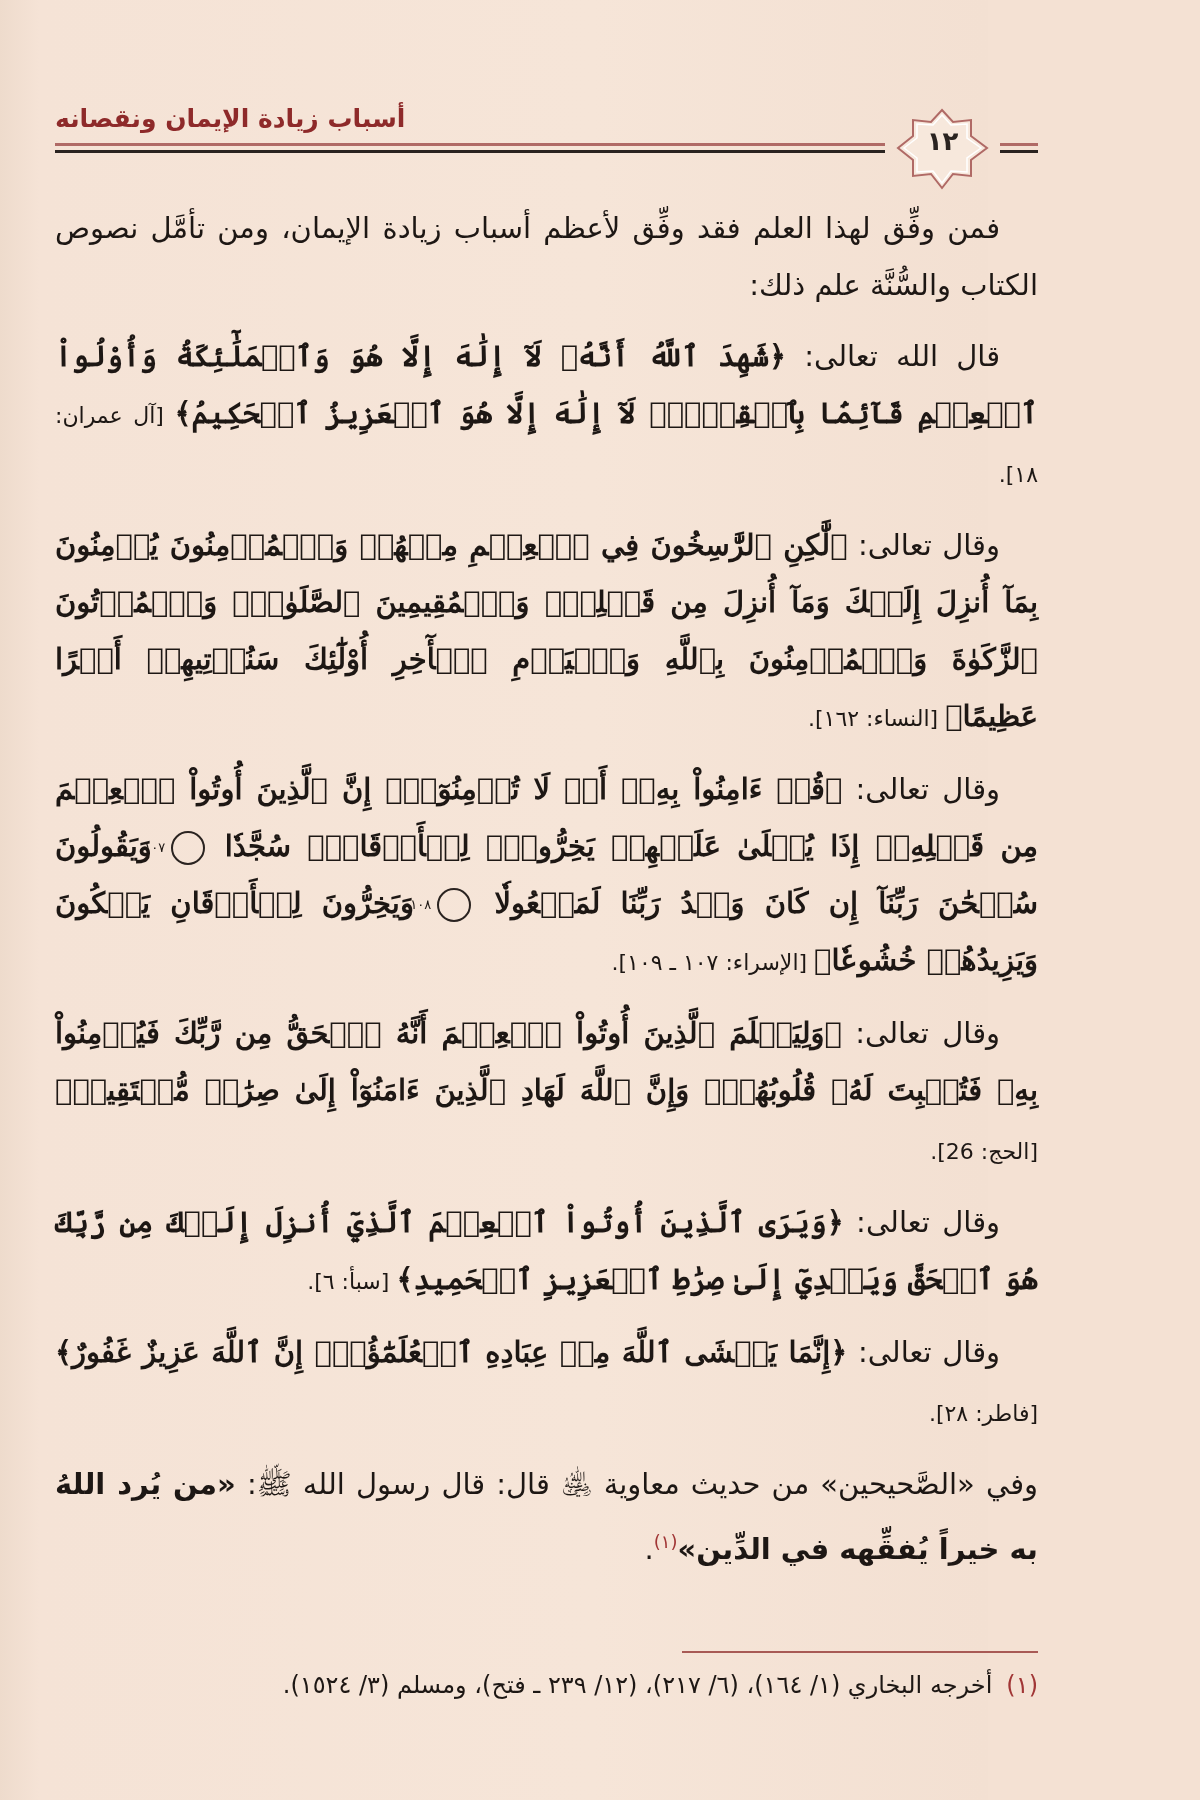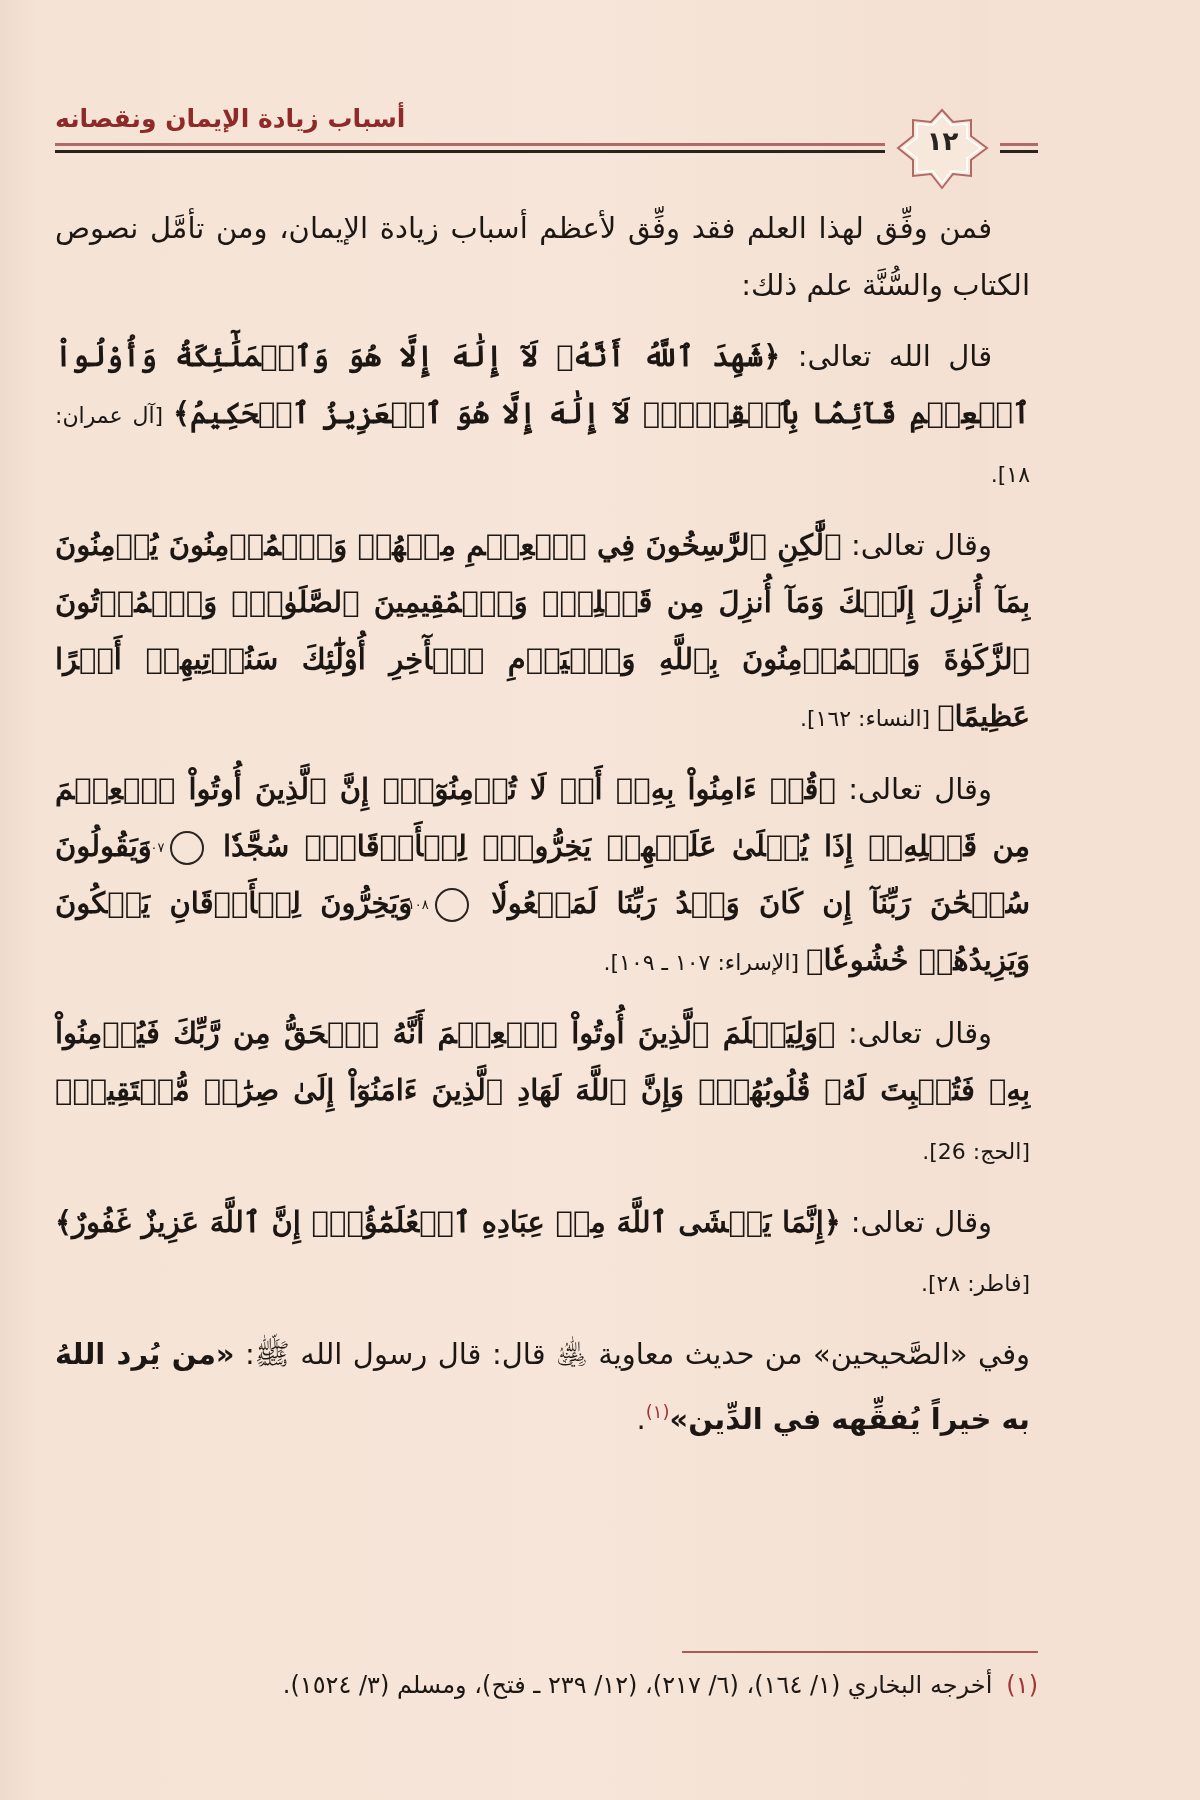--- a/index.html
+++ b/index.html
@@ -34,21 +34,21 @@
   .page-number {
     position: absolute; left: 0; top: 18px; width: 95px; text-align: center;
     font-size: 26px; font-weight: bold; color: #2a2320; direction: rtl;
   }
   
   .body {
     position: absolute; left: 55px; top: 200px; width: 983px;
     direction: rtl; text-align: justify;
     font-size: 29px; line-height: 57px;
   }
-  .para { margin: 0 8px 14px 0; text-indent: 38px; }
+  .para { margin: 0 0 14px 0; text-indent: 38px; }
   .para.noindent { text-indent: 0; }
   .quran { font-family: "DejaVu Serif", serif; font-weight: bold; }
   .ref { font-size: 22px; }
   .ayah-marker {
     display: inline-block; width: 30px; height: 30px; border: 2px solid #2a2320; border-radius: 50%;
     font-size: 13px; line-height: 30px; text-align: center; vertical-align: middle; margin: 0 4px;
   }
   .hadith { font-weight: bold; }
   .fn-mark { color: #a13636; font-size: 18px; vertical-align: super; }
   
@@ -96,20 +96,23 @@
       <span class="ayah-marker">١٠٧</span>
       <span class="quran">وَيَقُولُونَ سُبۡحَٰنَ رَبِّنَآ إِن كَانَ وَعۡدُ رَبِّنَا لَمَفۡعُولٗا</span>
       <span class="ayah-marker">١٠٨</span>
       <span class="quran">وَيَخِرُّونَ لِلۡأَذۡقَانِ يَبۡكُونَ وَيَزِيدُهُمۡ خُشُوعٗا﴾</span><span class="ref"> [الإسراء: ١٠٧ ـ ١٠٩].</span>
     </p>
 
     <p class="para">
       <span>وقال تعالى: </span><span class="quran">﴿وَلِيَعۡلَمَ ٱلَّذِينَ أُوتُواْ ٱلۡعِلۡمَ أَنَّهُ ٱلۡحَقُّ مِن رَّبِّكَ فَيُؤۡمِنُواْ بِهِۦ فَتُخۡبِتَ لَهُۥ قُلُوبُهُمۡۗ وَإِنَّ ٱللَّهَ لَهَادِ ٱلَّذِينَ ءَامَنُوٓاْ إِلَىٰ صِرَٰطٖ مُّسۡتَقِيمٖ﴾</span><span class="ref"> [الحج: 26].</span>
     </p>
 
+    <p class="para">
+      <span>وقال تعالى: </span><span class="quran">﴿وَيَرَى ٱلَّذِينَ أُوتُواْ ٱلۡعِلۡمَ ٱلَّذِيٓ أُنزِلَ إِلَيۡكَ مِن رَّبِّكَ هُوَ ٱلۡحَقَّ وَيَهۡدِيٓ إِلَىٰ صِرَٰطِ ٱلۡعَزِيزِ ٱلۡحَمِيدِ﴾</span><span class="ref"> [سبأ: ٦].</span>
+    </p>
 
     <p class="para">
       <span>وقال تعالى: </span><span class="quran">﴿إِنَّمَا يَخۡشَى ٱللَّهَ مِنۡ عِبَادِهِ ٱلۡعُلَمَٰٓؤُاْۗ إِنَّ ٱللَّهَ عَزِيزٌ غَفُورٌ﴾</span><span class="ref"> [فاطر: ٢٨].</span>
     </p>
 
 
     <p class="para noindent">
       <span>وفي «الصَّحيحين» من حديث معاوية ﵁ قال: قال رسول الله ﷺ: </span><span class="hadith">«من يُرد اللهُ به خيراً يُفقِّهه في الدِّين»</span><span class="fn-mark">(١)</span><span>.</span>
     </p>
 

